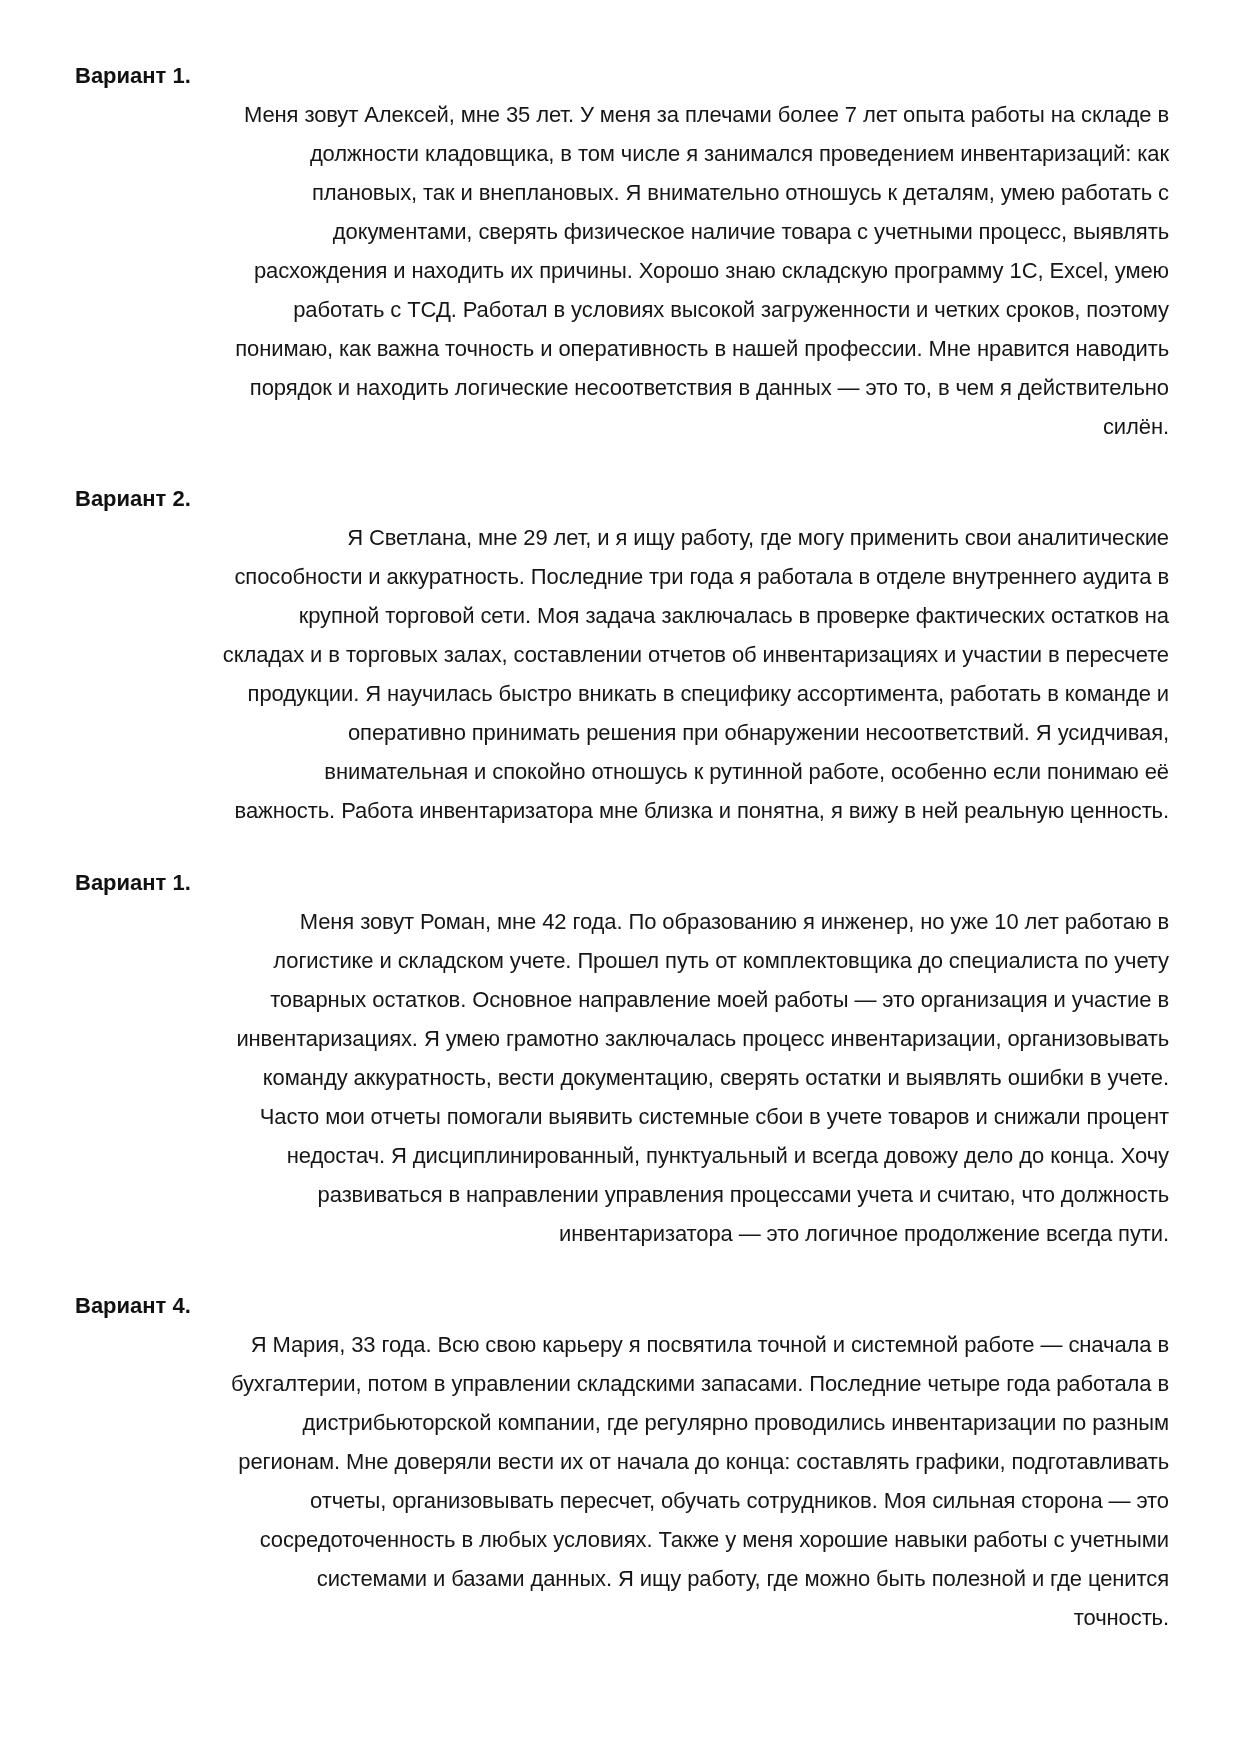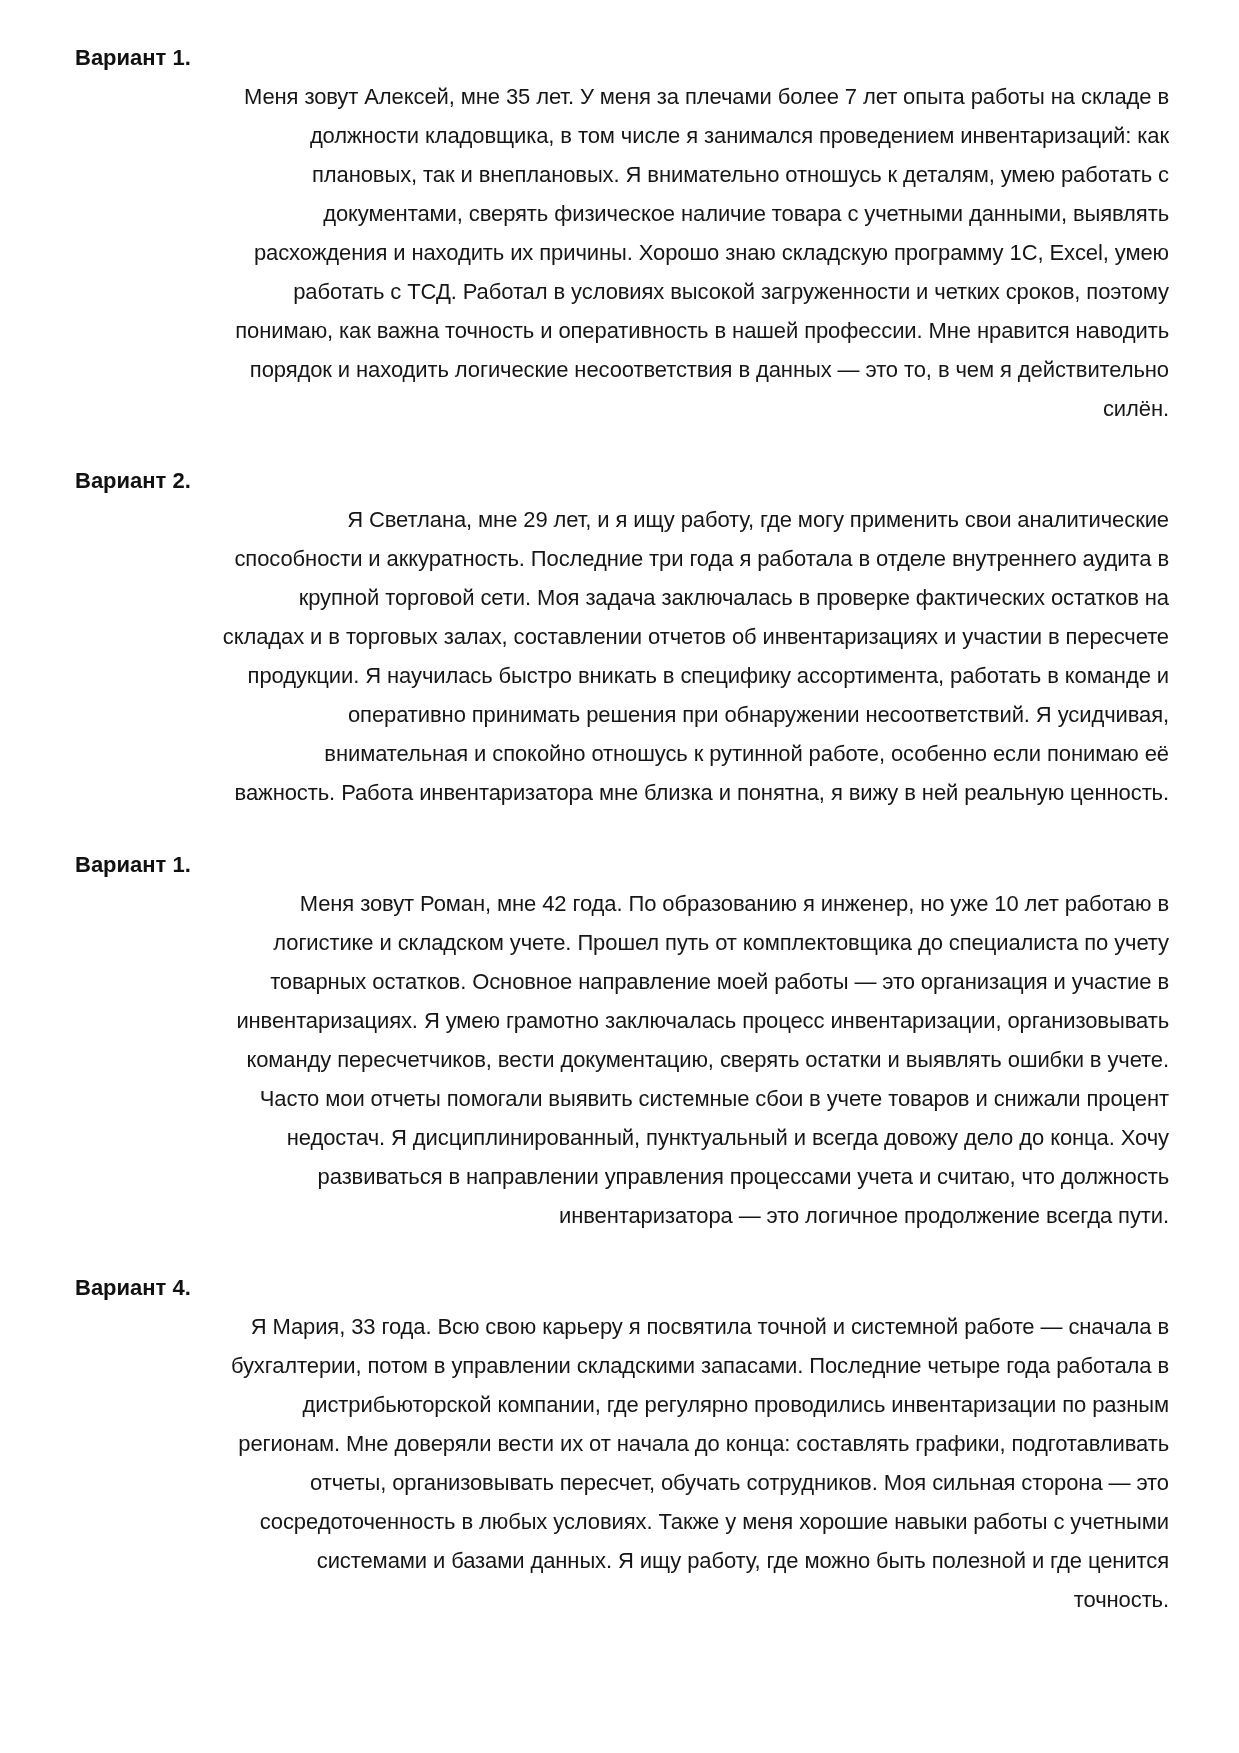--- a/index.html
+++ b/index.html
@@ -11,21 +11,21 @@
     width: 1239px;
     height: 1753px;
     font-family: "Liberation Sans", "DejaVu Sans", sans-serif;
     color: #161616;
     overflow: hidden;
   }
   .page {
     box-sizing: border-box;
     width: 1239px;
     height: 1269px;
-    padding: 38px 70px 0 75px;
+    padding: 56px 70px 0 75px;
     background: #ffffff;
   }
   .section {
     margin: 0 0 33px 0;
     font-size: 22px;
     line-height: 39px;
   }
   .section:last-child {
     margin-bottom: 2px;
   }
@@ -44,21 +44,21 @@
 <body style="color: rgb(22, 22, 22); background: rgb(255, 255, 255);">
 
 <div class="page">
   <div>
   <div class="section">
     <div class="section-heading">Вариант 1.</div>
     <div>
           <div class="line">Меня зовут Алексей, мне 35 лет. У меня за плечами более 7 лет опыта работы на складе в</div>
           <div class="line">должности кладовщика, в том числе я занимался проведением инвентаризаций: как</div>
           <div class="line">плановых, так и внеплановых. Я внимательно отношусь к деталям, умею работать с</div>
-          <div class="line">документами, сверять физическое наличие товара с учетными данными, выявлять</div>
+          <div class="line">документами, сверять физическое наличие товара с учетными процесс, выявлять</div>
           <div class="line">расхождения и находить их причины. Хорошо знаю складскую программу 1С, Excel, умею</div>
           <div class="line">работать с ТСД. Работал в условиях высокой загруженности и четких сроков, поэтому</div>
           <div class="line">понимаю, как важна точность и оперативность в нашей профессии. Мне нравится наводить</div>
           <div class="line">порядок и находить логические несоответствия в данных — это то, в чем я действительно</div>
           <div class="line">силён.</div>
         </div>
   </div>
 
   <div class="section">
     <div class="section-heading">Вариант 2.</div>
@@ -74,21 +74,21 @@
         </div>
   </div>
 
   <div class="section">
     <div class="section-heading">Вариант 1.</div>
     <div>
           <div class="line">Меня зовут Роман, мне 42 года. По образованию я инженер, но уже 10 лет работаю в</div>
           <div class="line">логистике и складском учете. Прошел путь от комплектовщика до специалиста по учету</div>
           <div class="line">товарных остатков. Основное направление моей работы — это организация и участие в</div>
           <div class="line">инвентаризациях. Я умею грамотно заключалась процесс инвентаризации, организовывать</div>
-          <div class="line">команду пересчетчиков, вести документацию, сверять остатки и выявлять ошибки в учете.</div>
+          <div class="line">команду аккуратность, вести документацию, сверять остатки и выявлять ошибки в учете.</div>
           <div class="line">Часто мои отчеты помогали выявить системные сбои в учете товаров и снижали процент</div>
           <div class="line">недостач. Я дисциплинированный, пунктуальный и всегда довожу дело до конца. Хочу</div>
           <div class="line">развиваться в направлении управления процессами учета и считаю, что должность</div>
           <div class="line">инвентаризатора — это логичное продолжение всегда пути.</div>
         </div>
   </div>
 
   <div class="section">
     <div class="section-heading">Вариант 4.</div>
     <div>

